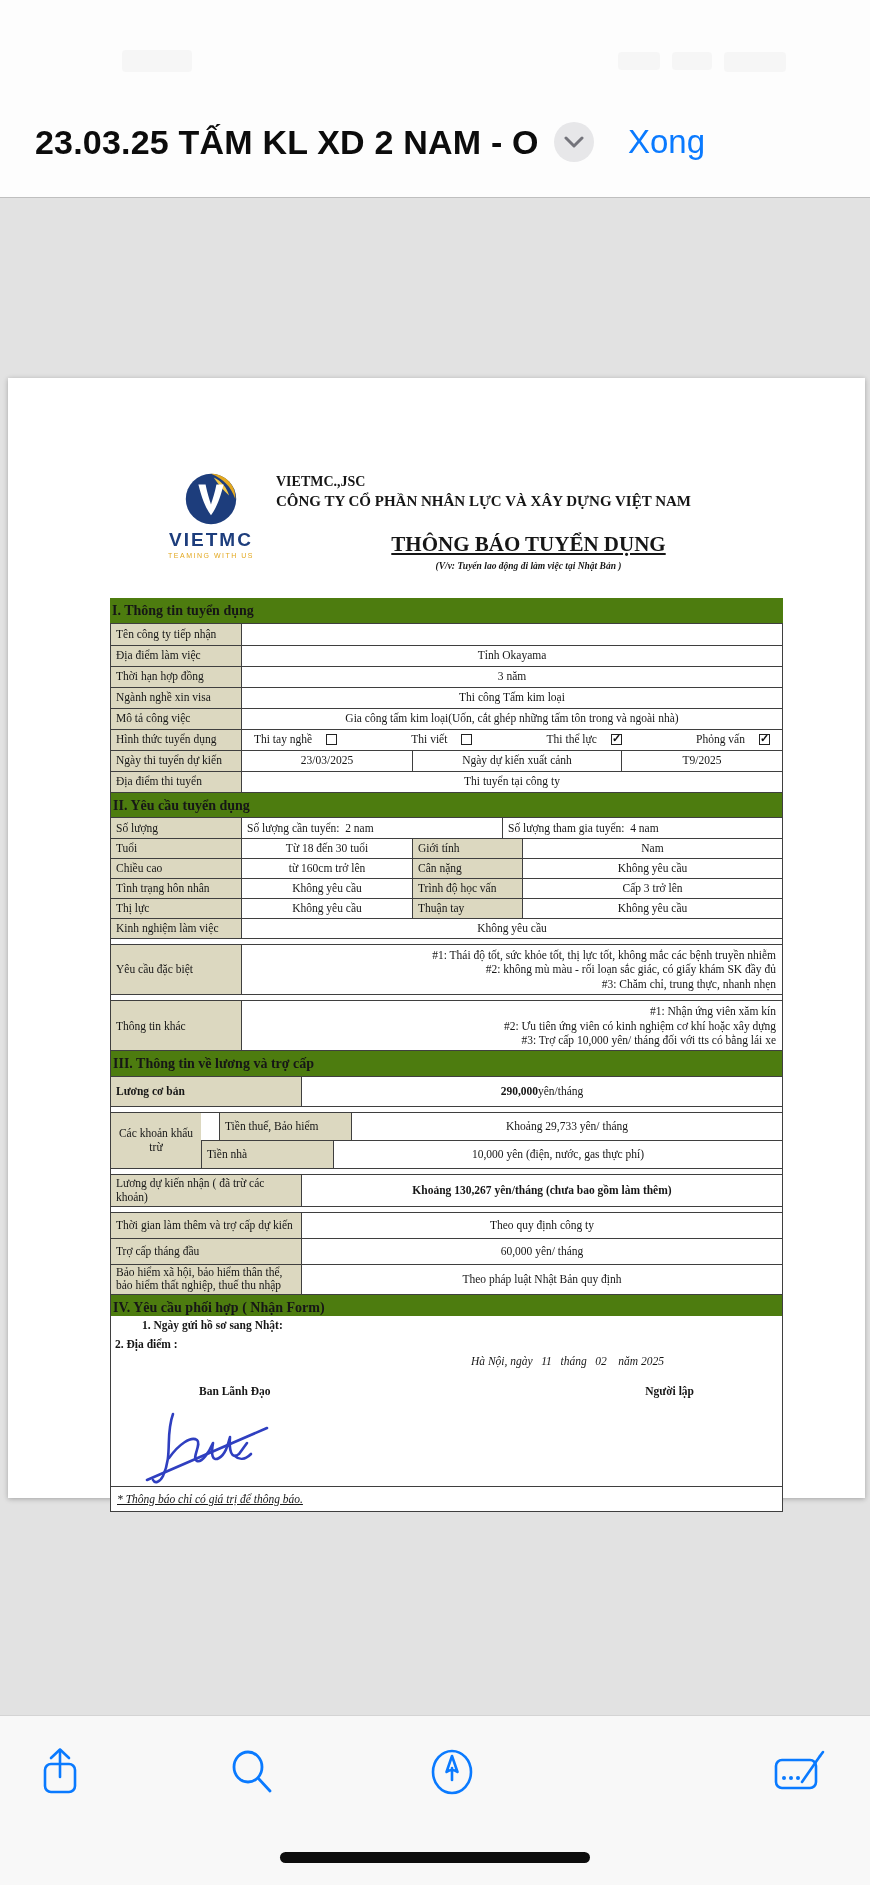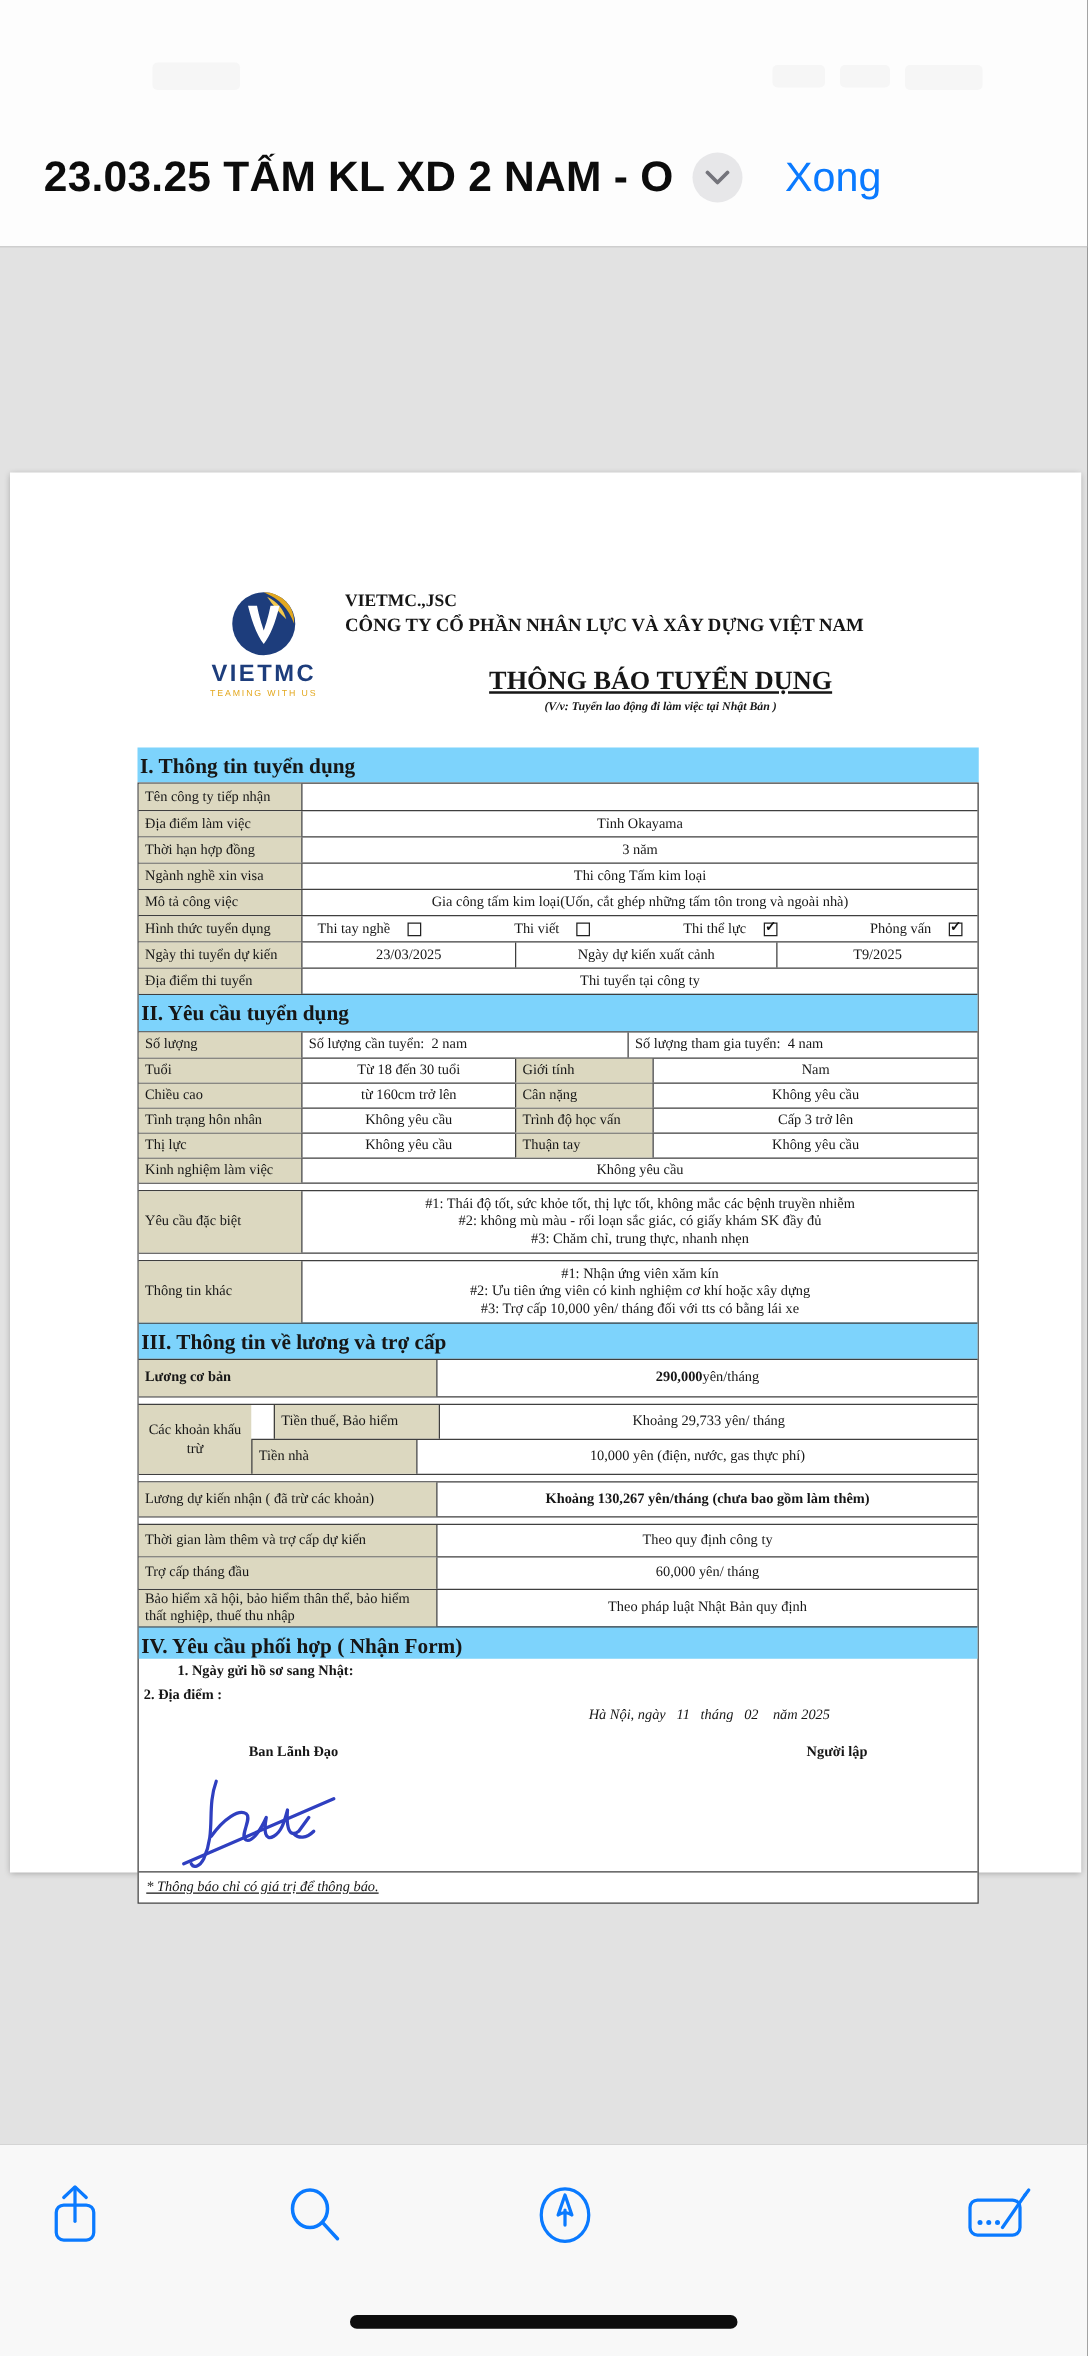--- a/index.html
+++ b/index.html
@@ -27,40 +27,40 @@
              color:#1d3d7c;font-size:19px;letter-spacing:2px;margin-top:3px;}
   .logo-tag{font-family:"Liberation Sans","DejaVu Sans",sans-serif;color:#e3a81f;
             font-size:7px;letter-spacing:1.5px;margin-top:1px;}
   .hdr-text{position:absolute;left:268px;top:96px;width:505px;}
   .co-short{font-weight:700;font-size:14px;}
   .co-full{font-weight:700;font-size:15px;margin-top:3px;white-space:nowrap;}
   .main-title{font-weight:700;font-size:21px;text-align:center;margin-top:22px;text-decoration:underline;}
   .sub-title{font-weight:700;font-style:italic;font-size:9.5px;text-align:center;margin-top:4px;}
   
   .doc-body{position:absolute;left:102px;top:220px;width:673px;font-size:11.5px;line-height:1.25;}
-  .sec-head{font-weight:700;font-size:17px;padding:4px 2px 3px 2px;background:#7dd3fc;font-family:Liberation Serif, serif;}
+  .sec-head{font-weight:700;font-size:14px;padding:4px 2px 3px 2px;background:#4d7c0f;font-family:Liberation Serif, serif;}
   .sec-head.inframe{border-top:1px solid #3f3f3f;}
   .frame{border:1px solid #3f3f3f;box-sizing:border-box;background:#fff;}
   .row{display:flex;border-top:1px solid #3f3f3f;min-height:21px;box-sizing:border-box;align-items:stretch;}
   .frame > .row:first-child,.frame > .sec-head:first-child{border-top:none;}
   .cell{border-left:1px solid #3f3f3f;display:flex;align-items:center;justify-content:center;
         text-align:center;padding:1px 5px;box-sizing:border-box;}
   .cell:first-child{border-left:none;}
   .lab{background:#dcd8c0;justify-content:flex-start;text-align:left;}
   .w-lab{width:130px;flex:0 0 auto;}
   .w-rest{flex:1;}
   .w-v1{width:171px;flex:0 0 auto;}
   .w-l1{width:209px;flex:0 0 auto;}
   .w-l2{width:110px;flex:0 0 auto;}
   .w-sl{width:261px;flex:0 0 auto;justify-content:flex-start;text-align:left;}
-  .w-lab3{width:238px;flex:0 0 auto;}
+  .w-lab3{width:190px;flex:0 0 auto;}
   .w-k1{width:90px;flex:0 0 auto;}
   .w-k2{width:132px;flex:0 0 auto;}
   .gap{height:5px;border-top:1px solid #3f3f3f;background:#fff;}
-  .multiline{flex-direction:column;align-items:center;justify-content:center;text-align:left;padding:3px 6px;}
+  .multiline{flex-direction:column;align-items:flex-end;justify-content:center;text-align:left;padding:3px 6px;}
   .exam-cell{justify-content:space-between;padding:1px 12px;}
   .cbitem{display:flex;align-items:center;gap:14px;}
   .cb{display:inline-block;width:9px;height:9px;border:1px solid #222;position:relative;background:#fff;}
   .cb.checked::before{content:"✓";position:absolute;left:0px;top:-3px;font-size:11px;font-weight:700;color:#111;}
   .b{font-weight:700;}
   .s3row{min-height:28px;}
   .plain{border-top:none;padding:2px 4px;display:flex;align-items:center;}
   .dateline{justify-content:flex-end;padding-right:118px;font-style:italic;border-top:none;min-height:24px;}
   .signrow{display:flex;justify-content:space-between;padding:6px 88px 0 88px;font-weight:700;border-top:none;min-height:24px;}
   .sigzone{position:relative;height:78px;}

